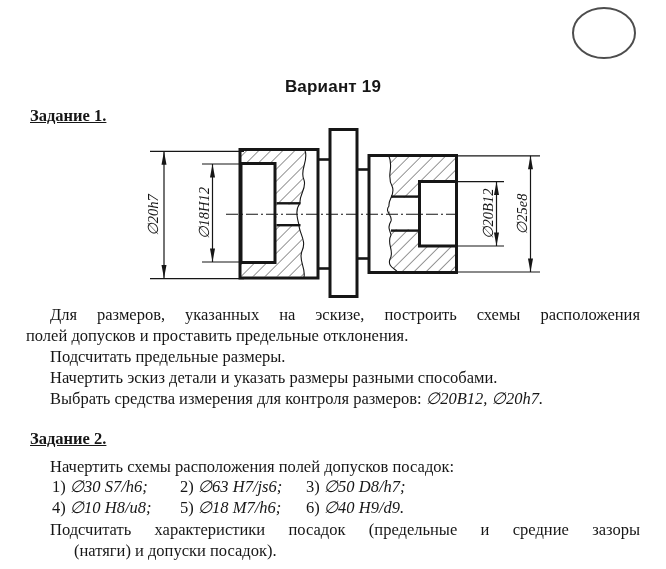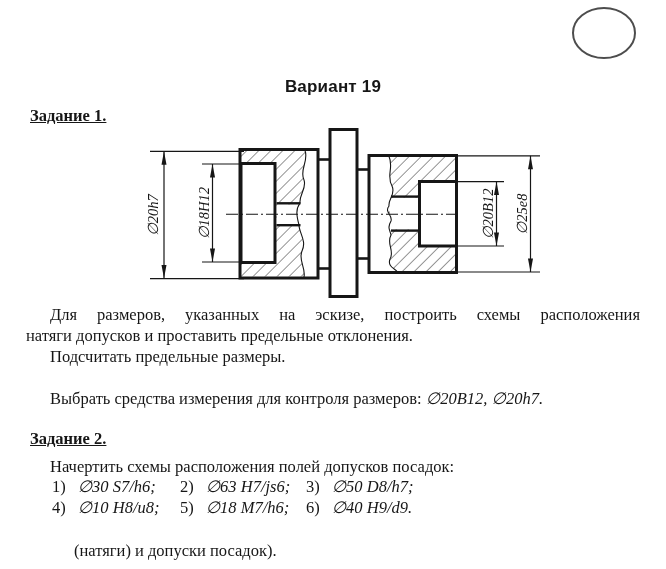--- a/index.html
+++ b/index.html
@@ -20,21 +20,21 @@
   .t1p1a{left:26px;top:304px;}
   .t1p1b{left:26px;top:325px;}
   .t1p2{left:26px;top:346px;}
   .t1p3{left:26px;top:367px;}
   .t1p4{left:26px;top:388px;}
   .t2intro{left:26px;top:456px;}
   .t2o1{left:26px;top:519px;}
   .t2o2{left:26px;top:540px;margin-left:48px;}
   .it{font-style:italic;}
   .fit{font-size:16.5px;}
-  .fit .it{margin-left:12px;}
+  .fit .it{margin-left:4px;}
   .f1{left:52px;top:477px;}.f2{left:180px;top:477px;}.f3{left:306px;top:477px;text-align:right;}
   .f4{left:52px;top:498px;}.f5{left:180px;top:498px;}.f6{left:306px;top:498px;}
   svg.drawing{position:absolute;left:0;top:0;width:666px;height:569px;}
   svg .dimtxt{font:italic 14.5px "Liberation Serif","DejaVu Serif",serif;fill:#161616;}
 </style>
 </head>
 <body>
 
 <div class="page">
 
@@ -116,32 +116,34 @@
     <text class="dimtxt" transform="translate(203.5 213) rotate(-90)" text-anchor="middle" x="0" y="5">∅18H12</text>
     <text class="dimtxt" transform="translate(487.5 213.8) rotate(-90)" text-anchor="middle" x="0" y="5">∅20B12</text>
     <text class="dimtxt" transform="translate(521.5 214) rotate(-90)" text-anchor="middle" x="0" y="5">∅25e8</text>
   </svg>
 
   <div class="abs subtitle">Вариант 19</div>
 
   <div class="abs task-h t1h">Задание 1.</div>
 
   <div class="abs line just ind t1p1a">Для размеров, указанных на эскизе, построить схемы расположения</div>
-  <div class="abs line t1p1b">натяги допусков и проставить предельные отклонения.</div>
+  <div class="abs line t1p1b">полей допусков и проставить предельные отклонения.</div>
   <div class="abs line ind t1p2">Подсчитать предельные размеры.</div>
+  <div class="abs line ind t1p3">Начертить эскиз детали и указать размеры разными способами.</div>
   <div class="abs line ind t1p4">
     <span>Выбрать средства измерения для контроля размеров: </span>
     <span class="it">∅20B12, ∅20h7.</span>
   </div>
 
   <div class="abs task-h t2h">Задание 2.</div>
   <div class="abs line ind t2intro">Начертить схемы расположения полей допусков посадок:</div>
 
   <div class="abs fit f1"><span>1)</span><span class="it">∅30 S7/h6;</span></div>
   <div class="abs fit f2"><span>2)</span><span class="it">∅63 H7/js6;</span></div>
   <div class="abs fit f3"><span>3)</span><span class="it">∅50 D8/h7;</span></div>
   <div class="abs fit f4"><span>4)</span><span class="it">∅10 H8/u8;</span></div>
   <div class="abs fit f5"><span>5)</span><span class="it">∅18 M7/h6;</span></div>
   <div class="abs fit f6"><span>6)</span><span class="it">∅40 H9/d9.</span></div>
 
+  <div class="abs line just ind t2o1">Подсчитать характеристики посадок (предельные и средние зазоры</div>
   <div class="abs line t2o2">(натяги) и допуски посадок).</div>
 
 </div>
 
 </body></html>

